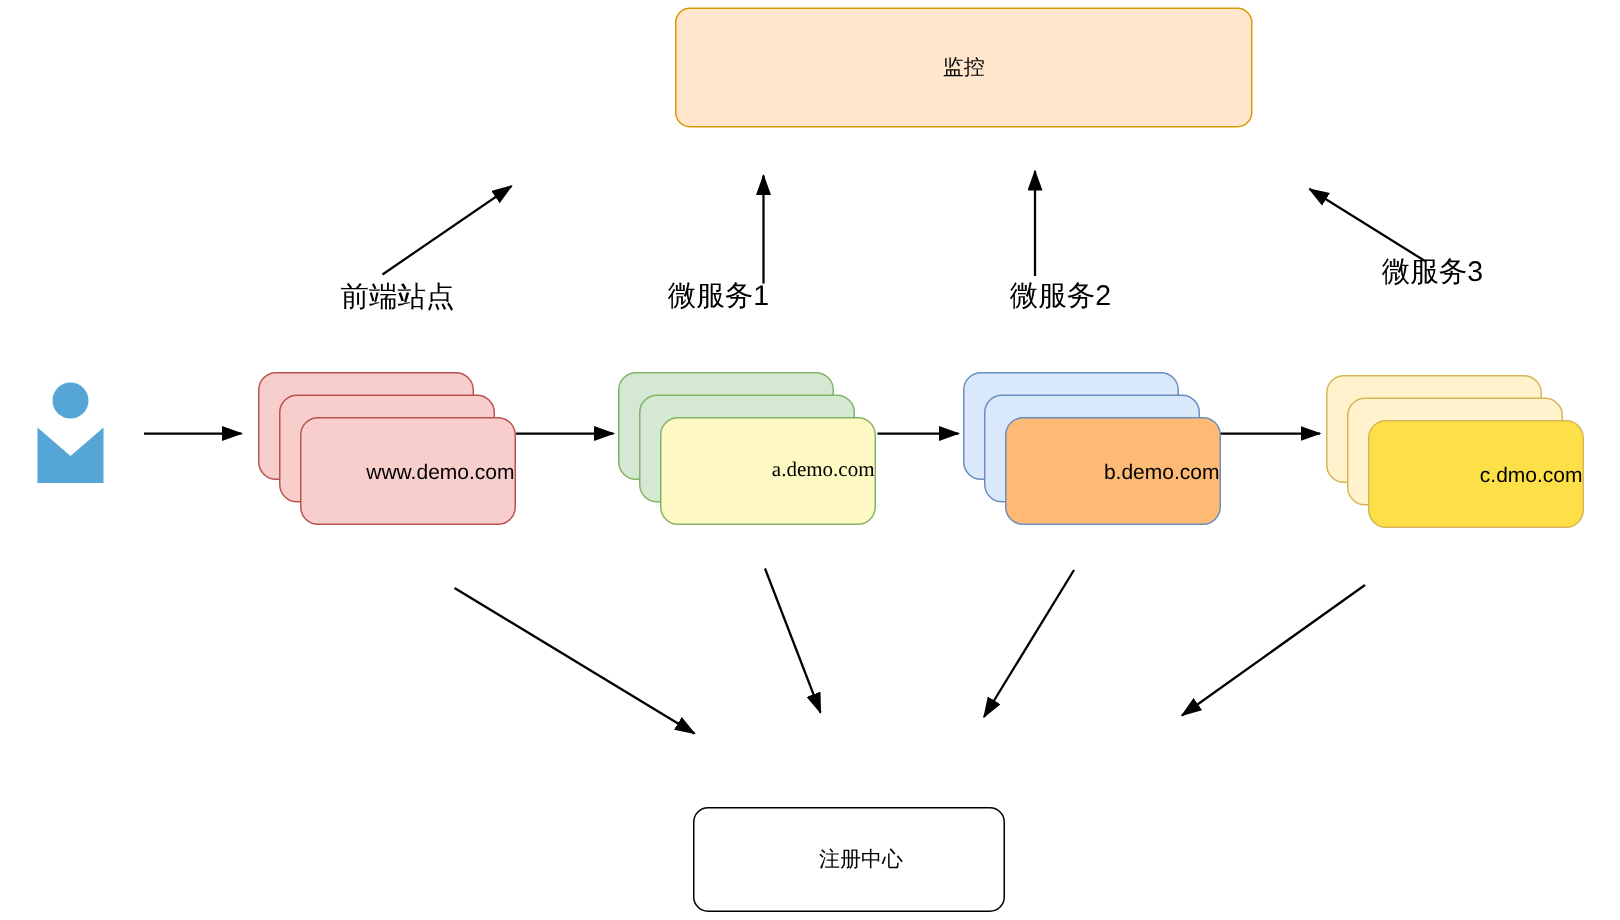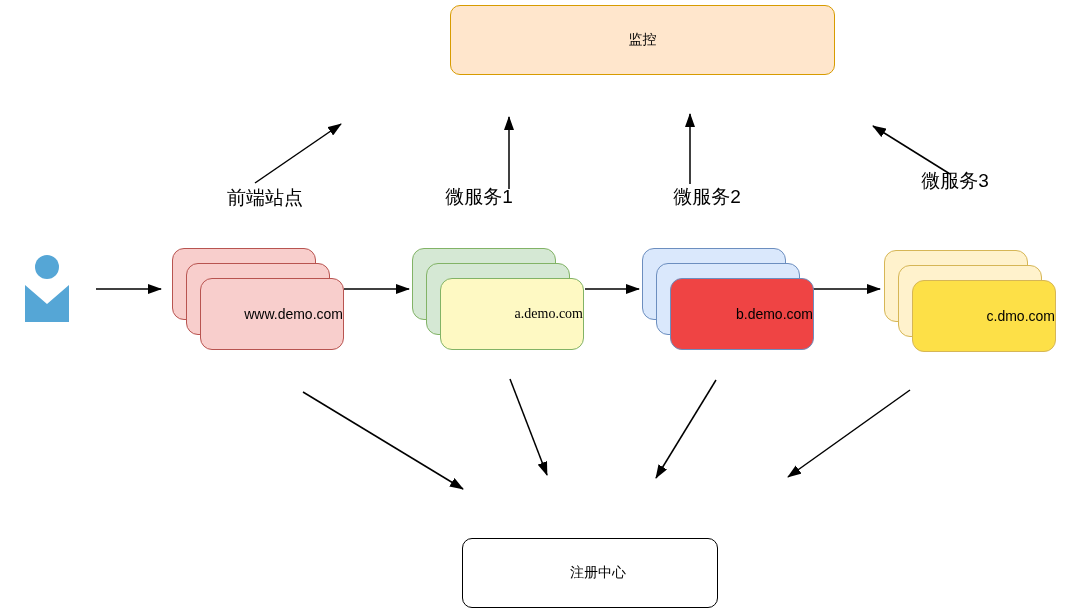--- a/index.html
+++ b/index.html
@@ -12,25 +12,25 @@
   }
   .arrows{position:absolute;left:0;top:0;width:1080px;height:613px;pointer-events:none;}
   .box{
     position:absolute;
     display:flex;align-items:center;justify-content:center;
     font-size:14px;color:#000;
     border-radius:10px;
     box-sizing:border-box;
   }
   .monitor-box{
-    left:450px;top:5px;width:385px;height:70px;
+    left:450px;top:5px;width:385px;height:80px;
     background:#ffe6cc;border:1.5px solid #d79b00;
   }
   .registry-box{
-    left:462px;top:538px;width:256px;height:70px;
+    left:462px;top:538px;width:208px;height:70px;
     background:#ffffff;border:1.5px solid #000000;padding-left:16px;
   }
   .stack{position:absolute;width:172px;height:102px;}
   .card{
     position:absolute;
     width:144px;height:72px;
     border-radius:12px;
     border:1.5px solid #999;
     background:#eee;
     box-sizing:border-box;
@@ -103,21 +103,21 @@
     <div class="card back" style="background: rgb(213, 232, 212); border-color: rgb(130, 179, 102);"></div>
     <div class="card mid" style="background: rgb(213, 232, 212); border-color: rgb(130, 179, 102);"></div>
     <div class="card front" style="background: #fef9c3; border-color: rgb(130, 179, 102); font-family: Liberation Serif, serif;">
       <span>a.demo.com</span>
     </div>
   </div>
 
   <div class="stack stack-2">
     <div class="card back" style="background: rgb(218, 232, 252); border-color: rgb(108, 142, 191);"></div>
     <div class="card mid" style="background: rgb(218, 232, 252); border-color: rgb(108, 142, 191);"></div>
-    <div class="card front" style="background: #ef4444; border-color: rgb(108, 142, 191);">
+    <div class="card front" style="background: #fdba74; border-color: rgb(108, 142, 191);">
       <span>b.demo.com</span>
     </div>
   </div>
 
   <div class="stack stack-3">
     <div class="card back" style="background: rgb(255, 242, 204); border-color: rgb(214, 182, 86);"></div>
     <div class="card mid" style="background: rgb(255, 242, 204); border-color: rgb(214, 182, 86);"></div>
     <div class="card front" style="background: #fde047; border-color: rgb(214, 182, 86);">
       <span>c.dmo.com</span>
     </div>

